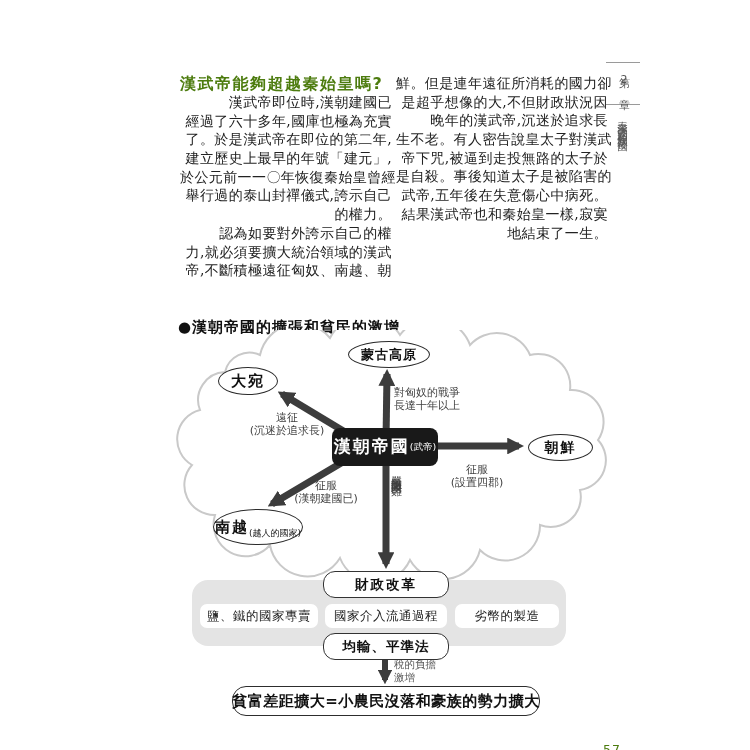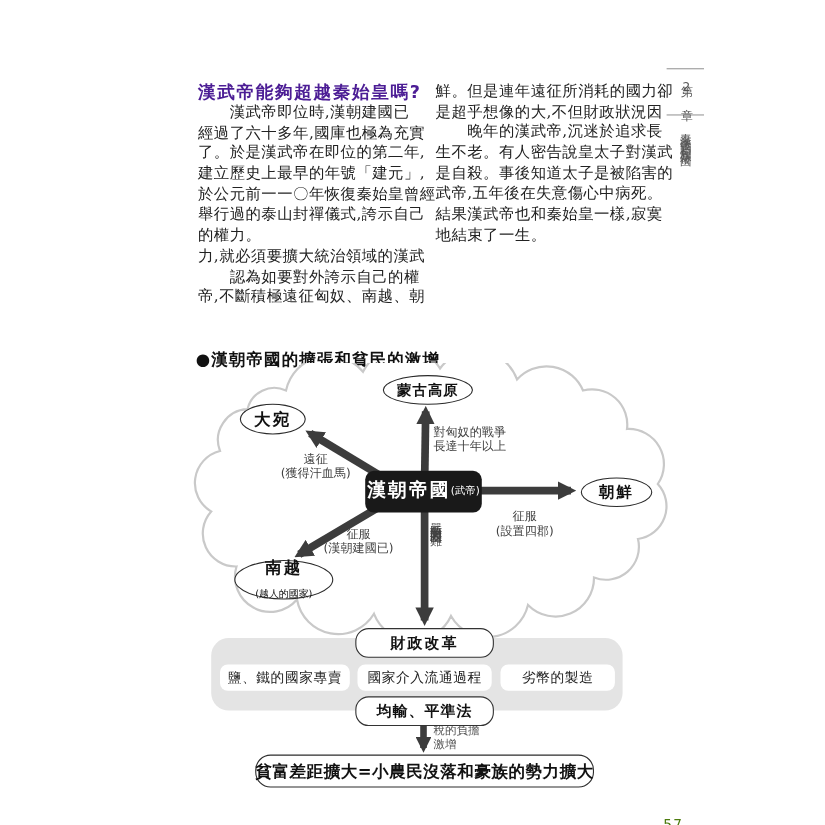--- a/index.html
+++ b/index.html
@@ -1,23 +1,23 @@
 <!DOCTYPE html>
 <html><head>
 <meta charset="utf-8">
 <style>
   html,body { margin:0; padding:0; background:#fff; }
   .page { position:relative; width:750px; height:750px; background:#ffffff; overflow:hidden;
           font-family:"DejaVu Sans", sans-serif; color:#1a1a1a; }
 
   
   .article-heading { position:absolute; left:180px; top:63px; font-size:16px; font-weight:bold;
-                     letter-spacing:1.5px; color:#4c1d95; white-space:nowrap; }
+                     letter-spacing:1.5px; color:#4d7c0f; white-space:nowrap; }
   .text-col { position:absolute; width:212px; font-family:"DejaVu Serif", serif; font-size:14px;
-              letter-spacing:0.4px; color:#222; }
+              letter-spacing:0.4px; color:#222;text-align:right; }
   .text-col .tline { height:18.7px; line-height:18.7px; white-space:nowrap; }
   #col-left  { left:180px; top:93px; }
   #col-right { left:396px; top:74px; }
 
   
   .chapter-tab { position:absolute; left:604px; top:62px; width:38px; text-align:center; }
   .tab-rule { height:1px; background:#9a9a9a; margin:0 2px; }
   .tab-vtext { writing-mode:vertical-rl; text-orientation:upright; color:#555;
                margin:6px auto; display:inline-block; }
   .tab-chapter { font-size:11px; letter-spacing:4px; }
@@ -27,21 +27,21 @@
   .diagram-title { position:absolute; left:178px; top:306px; font-size:15px; font-weight:bold;
                    letter-spacing:1px; color:#111; }
   svg.diagram-canvas { position:absolute; left:0; top:330px; }
 
   .node { position:absolute; display:flex; align-items:center; justify-content:center;
           background:#fff; border:1.6px solid #2b2b2b; border-radius:50%;
           font-weight:bold; color:#111; white-space:nowrap; }
   #node-mongolia { left:348px; top:341px; width:80px; height:25px; font-size:13px; letter-spacing:1px; }
   #node-dayuan   { left:218px; top:367px; width:58px; height:26px; font-size:15px; letter-spacing:2px; }
   #node-korea    { left:528px; top:434px; width:63px; height:25px; font-size:14px; letter-spacing:2px; }
-  #node-nanyue   { left:213px; top:509px; width:88px; height:34px; flex-direction:column; line-height:1; }
+  #node-nanyue   { left:213px; top:509px; width:88px; height:34px; flex-direction:row; line-height:1; }
   #node-nanyue .main { font-size:15px; letter-spacing:2px; }
   #node-nanyue .sub  { font-size:9px; font-weight:normal; margin-top:13px; }
 
   #node-center { position:absolute; left:332px; top:428px; width:106px; height:38px; background:#191919;
                  border-radius:8px; color:#fff; display:flex; flex-direction:row;
                  align-items:center; justify-content:center; }
   #node-center .main { font-size:17px; font-weight:bold; letter-spacing:2px; line-height:1.05; }
   #node-center .sub  { font-size:9.5px; line-height:1.1; }
 
   .edge-label { position:absolute; font-size:11px; color:#3f3f3f; line-height:1.22; white-space:nowrap; }
@@ -77,29 +77,30 @@
 
   <h1 class="article-heading">漢武帝能夠超越秦始皇嗎?</h1>
   <div class="text-col" id="col-left">
       <div class="tline">　　漢武帝即位時,漢朝建國已</div>
       <div class="tline">經過了六十多年,國庫也極為充實</div>
       <div class="tline">了。於是漢武帝在即位的第二年,</div>
       <div class="tline">建立歷史上最早的年號「建元」,</div>
       <div class="tline">於公元前一一〇年恢復秦始皇曾經</div>
       <div class="tline">舉行過的泰山封禪儀式,誇示自己</div>
       <div class="tline">的權力。</div>
+      <div class="tline">　　認為如要對外誇示自己的權</div>
       <div class="tline">力,就必須要擴大統治領域的漢武</div>
-      <div class="tline">　　認為如要對外誇示自己的權</div>
       <div class="tline">帝,不斷積極遠征匈奴、南越、朝</div>
     </div>
   <div class="text-col" id="col-right">
       <div class="tline">鮮。但是連年遠征所消耗的國力卻</div>
       <div class="tline">是超乎想像的大,不但財政狀況因</div>
       <div class="tline">　　晚年的漢武帝,沉迷於追求長</div>
       <div class="tline">生不老。有人密告說皇太子對漢武</div>
+      <div class="tline">帝下咒,被逼到走投無路的太子於</div>
       <div class="tline">是自殺。事後知道太子是被陷害的</div>
       <div class="tline">武帝,五年後在失意傷心中病死。</div>
       <div class="tline">結果漢武帝也和秦始皇一樣,寂寞</div>
       <div class="tline">地結束了一生。</div>
     </div>
 
   <aside class="chapter-tab">
     <div class="tab-rule"></div>
     <span class="tab-vtext tab-chapter">第2章</span>
     <div class="tab-rule"></div>
@@ -139,21 +140,21 @@
     <span class="main">漢朝帝國</span>
     <span class="sub">(武帝)</span>
   </div>
 
   <div class="edge-label" id="label-mongolia">
       <div class="tline">對匈奴的戰爭</div>
       <div class="tline">長達十年以上</div>
     </div>
   <div class="edge-label" id="label-dayuan">
       <div class="tline">遠征</div>
-      <div class="tline">(獲得汗血馬)</div>
+      <div class="tline">(沉迷於追求長)</div>
     </div>
   <div class="edge-label" id="label-korea">
       <div class="tline">征服</div>
       <div class="tline">(設置四郡)</div>
     </div>
   <div class="edge-label" id="label-nanyue">
       <div class="tline">征服</div>
       <div class="tline">(漢朝建國已)</div>
     </div>
   <div class="edge-label" id="label-fiscal">嚴重的財政困難</div>

